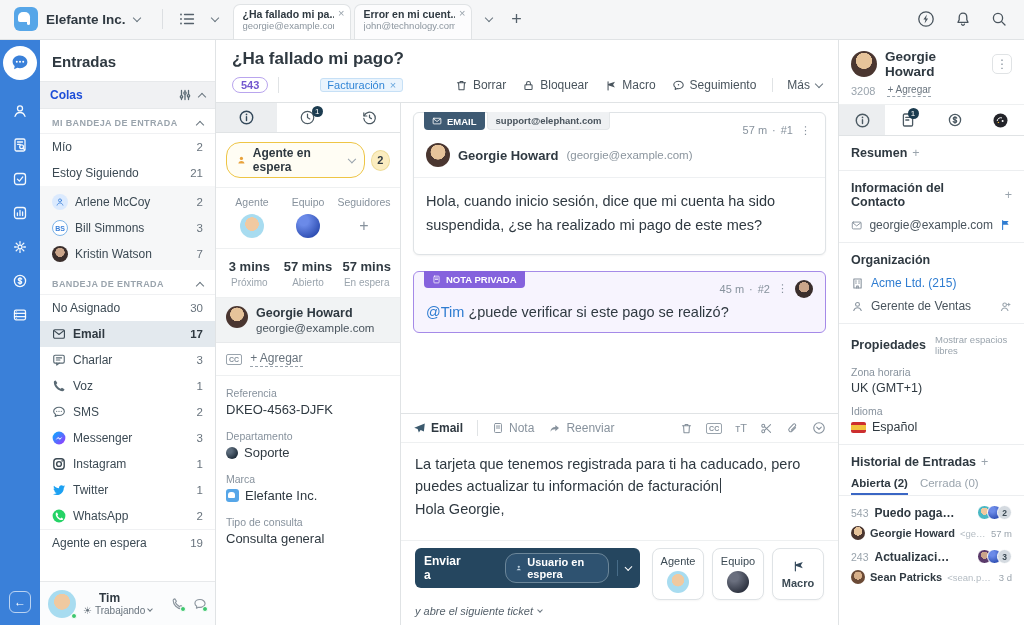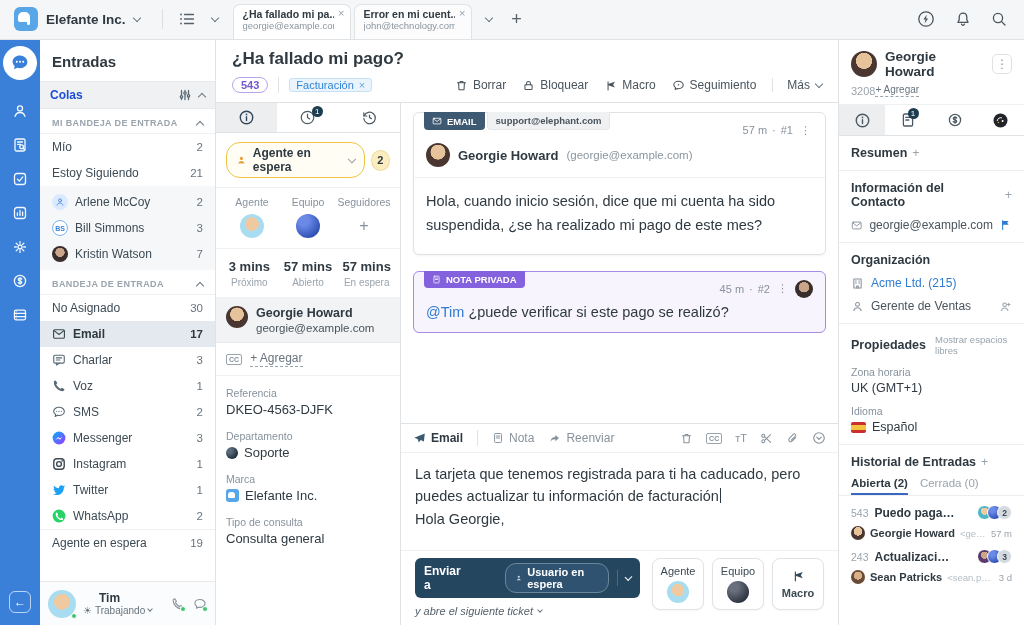--- a/index.html
+++ b/index.html
@@ -73,21 +73,21 @@
   .av-arlene { background:#dbeafe; display:flex; align-items:center; justify-content:center; color:#3a80d9; }
   .av-bill { background:#fff; border:1px solid #7db4e8; color:#3a80d9; font-size:7px; font-weight:bold; display:flex; align-items:center; justify-content:center; }
 
   
   .main { flex:1; display:flex; flex-direction:column; min-width:0; }
   .main-head { padding:9px 16px 9px; border-bottom:1px solid #e0e3e5; }
   .mh-title { font-size:17px; font-weight:bold; }
   .mh-row { display:flex; align-items:center; gap:10px; margin-top:8px; }
   .badge-id { border:1px solid #b9a5ee; color:#7257cf; border-radius:10px; padding:1px 8px; font-size:11px; font-weight:bold; background:#fff; }
   .vsep { width:1px; height:16px; background:#e0e3e5; }
-  .tag { background:#eaf4fd; border:1px solid #c6e0f6; color:#3185d6; border-radius:3px; font-size:11px; padding:0 6px; display:flex; gap:5px; align-items:center; }
+  .tag { background:#eaf4fd; border:1px solid #c6e0f6; color:#3185d6; border-radius:3px; font-size:11px; padding:0 6px; display:flex; gap:5px; align-items:center;margin-left:31px; }
   .tag .x { color:#6aa7dd; }
   .mh-actions { margin-left:auto; display:flex; align-items:center; gap:16px; color:#49545d; font-size:12px; }
   .act { display:flex; align-items:center; gap:5px; }
   .more { display:flex; align-items:center; gap:6px; border-left:1px solid #e0e3e5; padding-left:14px; }
 
   .main-body { flex:1; display:flex; min-height:0; }
 
   
   .tpanel { width:185px; border-right:1px solid #e0e3e5; flex:none; display:flex; flex-direction:column; font-size:12px; overflow:hidden; }
   .tp-tabs { display:flex; border-bottom:1px solid #e0e3e5; height:30px; flex:none; }
@@ -145,31 +145,31 @@
   .comp-icons { margin-left:auto; display:flex; align-items:center; gap:13px; color:#87929d; }
   .fmt { font-size:11px; color:#87929d; }
   .comp-body { padding:10px 14px 6px; font-size:14.5px; line-height:1.55; height:97px; overflow:hidden; }
   .cursor { display:inline-block; width:1px; height:15px; background:#2f3941; vertical-align:-2px; margin-left:1px; }
   .comp-send { display:flex; align-items:flex-start; gap:12px; padding:7px 14px 8px; border-top:1px solid #eef0f1; }
   .send-col {}
   .send-btn { background:#25465f; color:#fff; border-radius:6px; display:flex; align-items:center; gap:8px; padding:5px 9px; font-size:12px; font-weight:bold; }
   .send-pill { border:1px solid #6b8699; background:#2e5270; border-radius:11px; padding:2px 9px; display:flex; align-items:center; gap:5px; font-size:11px;margin-left:36px; }
   .send-div { width:1px; height:16px; background:#476c88; }
   .send-chev { width:6px; height:6px; border-right:1.5px solid #fff; border-bottom:1.5px solid #fff; transform:rotate(45deg); margin-top:-2px; }
-  .send-sub { font-style:italic; color:#55616b; font-size:11px; margin-top:7px; display:flex; align-items:center; gap:5px; }
+  .send-sub { font-style:italic; color:#55616b; font-size:11px; margin-top:17px; display:flex; align-items:center; gap:5px; }
   .quick { display:flex; gap:8px; }
   .qcard { border:1px solid #dfe3e6; border-radius:8px; background:#fff; width:52px; height:52px; display:flex; flex-direction:column; align-items:center; justify-content:center; gap:4px; font-size:11px; color:#3c4a54; box-shadow:0 1px 2px rgba(0,0,0,.04); }
 
   
   .rightbar { width:186px; border-left:1px solid #e0e3e5; flex:none; display:flex; flex-direction:column; font-size:12px; overflow:hidden; }
   .rb-head { padding:9px 12px 7px; }
   .rb-name-row { display:flex; align-items:center; gap:8px; }
   .rb-name { font-weight:bold; font-size:13.5px; flex:1; }
   .rb-kebab { border:1px solid #e0e3e5; border-radius:5px; width:20px; height:20px; display:flex; align-items:center; justify-content:center; color:#87929d; }
-  .rb-sub { display:flex; align-items:center; gap:0; margin-top:5px; font-size:11px; color:#9aa4ad; }
+  .rb-sub { display:flex; align-items:center; gap:12px; margin-top:5px; font-size:11px; color:#9aa4ad; }
   .rb-tabs { display:flex; border-top:1px solid #eef0f1; border-bottom:1px solid #e0e3e5; height:32px; }
   .rb-tab { flex:1; display:flex; align-items:center; justify-content:center; color:#4c5a63; position:relative; }
   .rb-tab.active { background:#eceef0; }
   .rb-sec { padding:10px 12px; border-bottom:1px solid #eceef0; }
   .rb-h { font-size:12.5px; font-weight:bold; display:flex; align-items:center; gap:5px; }
   .rb-h .plus { color:#9aa4ad; font-weight:normal; }
   .rb-line { display:flex; align-items:center; gap:7px; margin-top:9px; color:#49545d; }
   .rb-link { color:#2e7cd1; }
   .rb-line .right { margin-left:auto; color:#9aa4ad; }
   .props-link { font-size:9.5px; color:#9aa4ad; font-weight:normal; margin-left:4px; }

